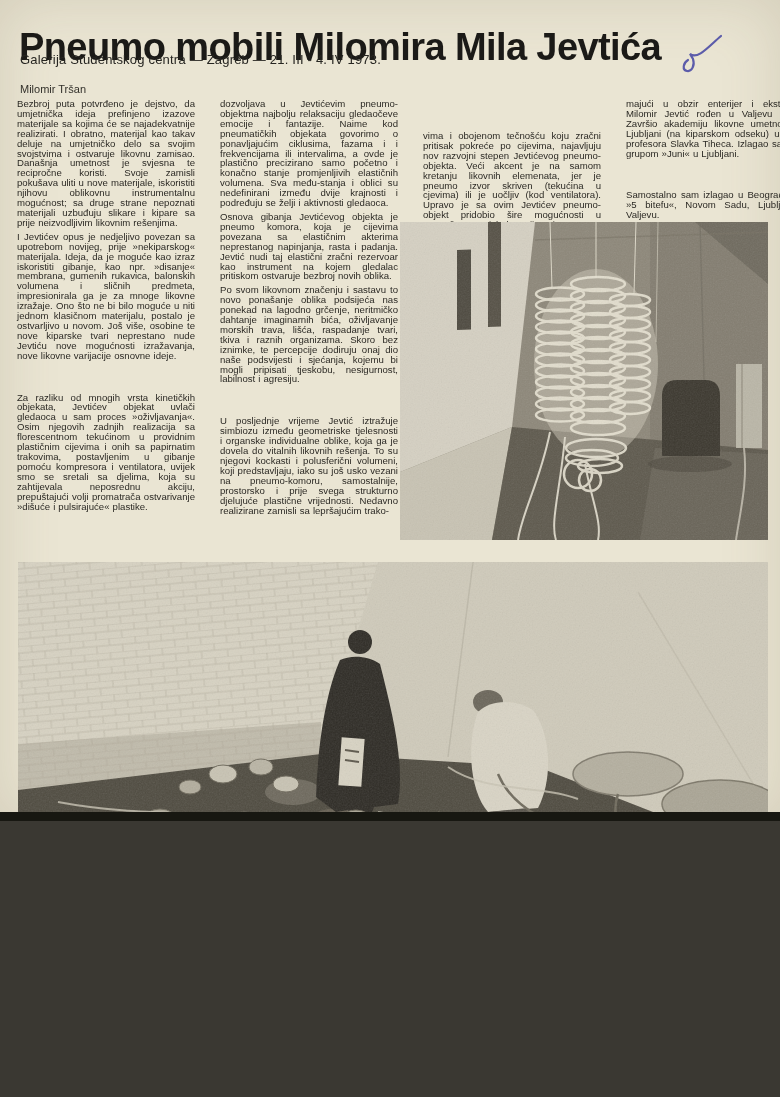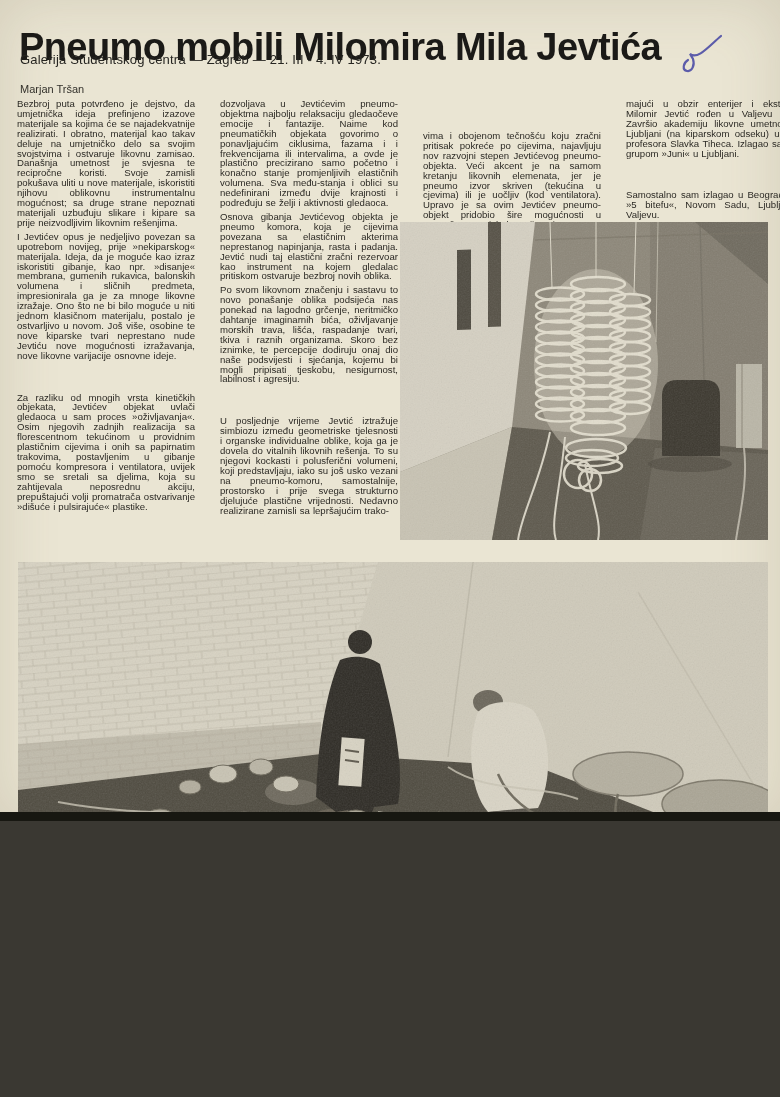--- a/index.html
+++ b/index.html
@@ -38,21 +38,21 @@
 
 <div class="page">
 
   <div class="title">Pneumo mobili Milomira Mila Jevtića</div>
 
   <svg class="checkmark" viewBox="0 0 50 42">
     <path d="M12,27 c-5,3 -6,10 -1,11 c5,1 8,-6 6,-12 l-3,-5 C22,27 33,13 45,3" fill="none" stroke="#5c5caa" stroke-width="2.2" stroke-linecap="round"></path>
   </svg>
 
   <div class="subtitle">Galerija Studentskog centra — Zagreb — 21. III - 4. IV 1973.</div>
-  <div class="author">Marjan Tršan</div>
+  <div class="author">Milomir Tršan</div>
 
   <div class="columns">
     <div class="col">
       <p>Bezbroj puta potvrđeno je dejstvo, da umjetnička ideja prefinjeno izazove materijale sa kojima će se najadekvatnije realizirati. I obratno, materijal kao takav deluje na umjetničko delo sa svojim svojstvima i ostvaruje likovnu zamisao. Današnja umetnost je svjesna te recipročne koristi. Svoje zamisli pokušava uliti u nove materijale, iskoristiti njihovu oblikovnu instrumentalnu mogućnost; sa druge strane nepoznati materijali uzbuđuju slikare i kipare sa prije neizvodljivim likovnim rešenjima.</p>
       <p>I Jevtićev opus je nedjeljivo povezan sa upotrebom novijeg, prije »nekiparskog« materijala. Ideja, da je moguće kao izraz iskoristiti gibanje, kao npr. »disanje« membrana, gumenih rukavica, balonskih volumena i sličnih predmeta, impresionirala ga je za mnoge likovne izražaje. Ono što ne bi bilo moguće u niti jednom klasičnom materijalu, postalo je ostvarljivo u novom. Još više, osobine te nove kiparske tvari neprestano nude Jevtiću nove mogućnosti izražavanja, nove likovne varijacije osnovne ideje.</p>
       <p>Za razliku od mnogih vrsta kinetičkih objekata, Jevtićev objekat uvlači gledaoca u sam proces »oživljavanja«. Osim njegovih zadnjih realizacija sa florescentnom tekućinom u providnim plastičnim cijevima i onih sa papirnatim trakovima, postavljenim u gibanje pomoću kompresora i ventilatora, uvijek smo se sretali sa djelima, koja su zahtijevala neposrednu akciju, prepuštajući volji promatrača ostvarivanje »dišuće i pulsirajuće« plastike.</p>
     </div>
     <div class="col">
       <p>dozvoljava u Jevtićevim pneumo-objektma najbolju relaksaciju gledaočeve emocije i fantazije. Naime kod pneumatičkih objekata govorimo o ponavljajućim ciklusima, fazama i i frekvencijama ili intervalima, a ovde je plastično precizirano samo početno i konačno stanje promjenljivih elastičnih volumena. Sva među-stanja i oblici su nedefinirani između dvije krajnosti i podređuju se želji i aktivnosti gledaoca.</p>
       <p>Osnova gibanja Jevtićevog objekta je pneumo komora, koja je cijevima povezana sa elastičnim akterima neprestanog napinjanja, rasta i padanja. Jevtić nudi taj elastični zračni rezervoar kao instrument na kojem gledalac pritiskom ostvaruje bezbroj novih oblika.</p>

